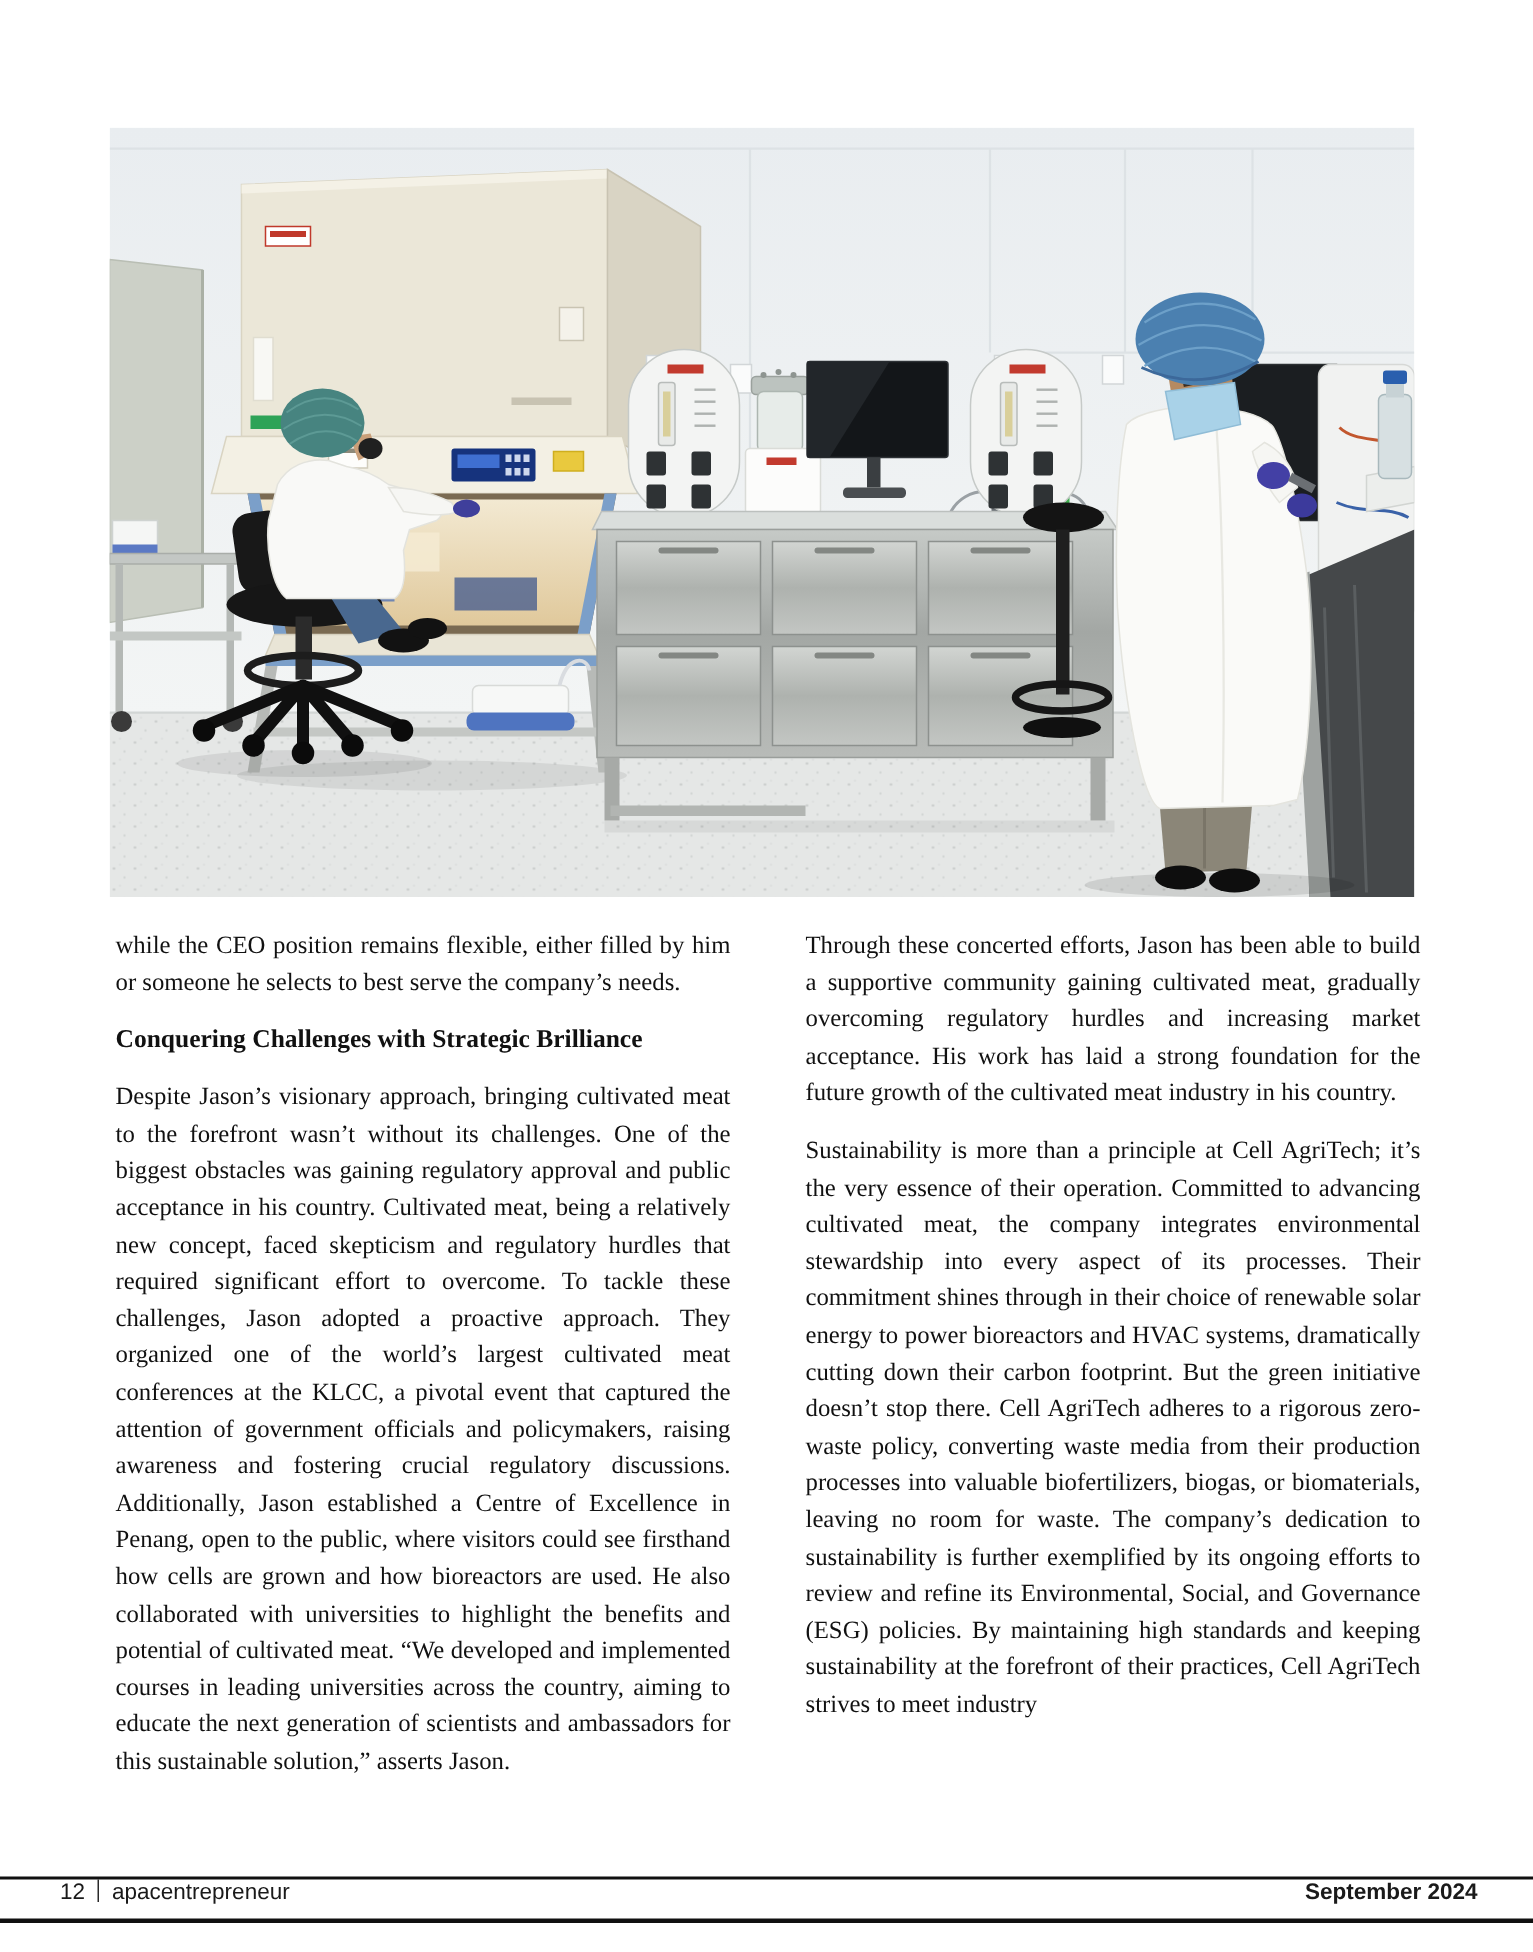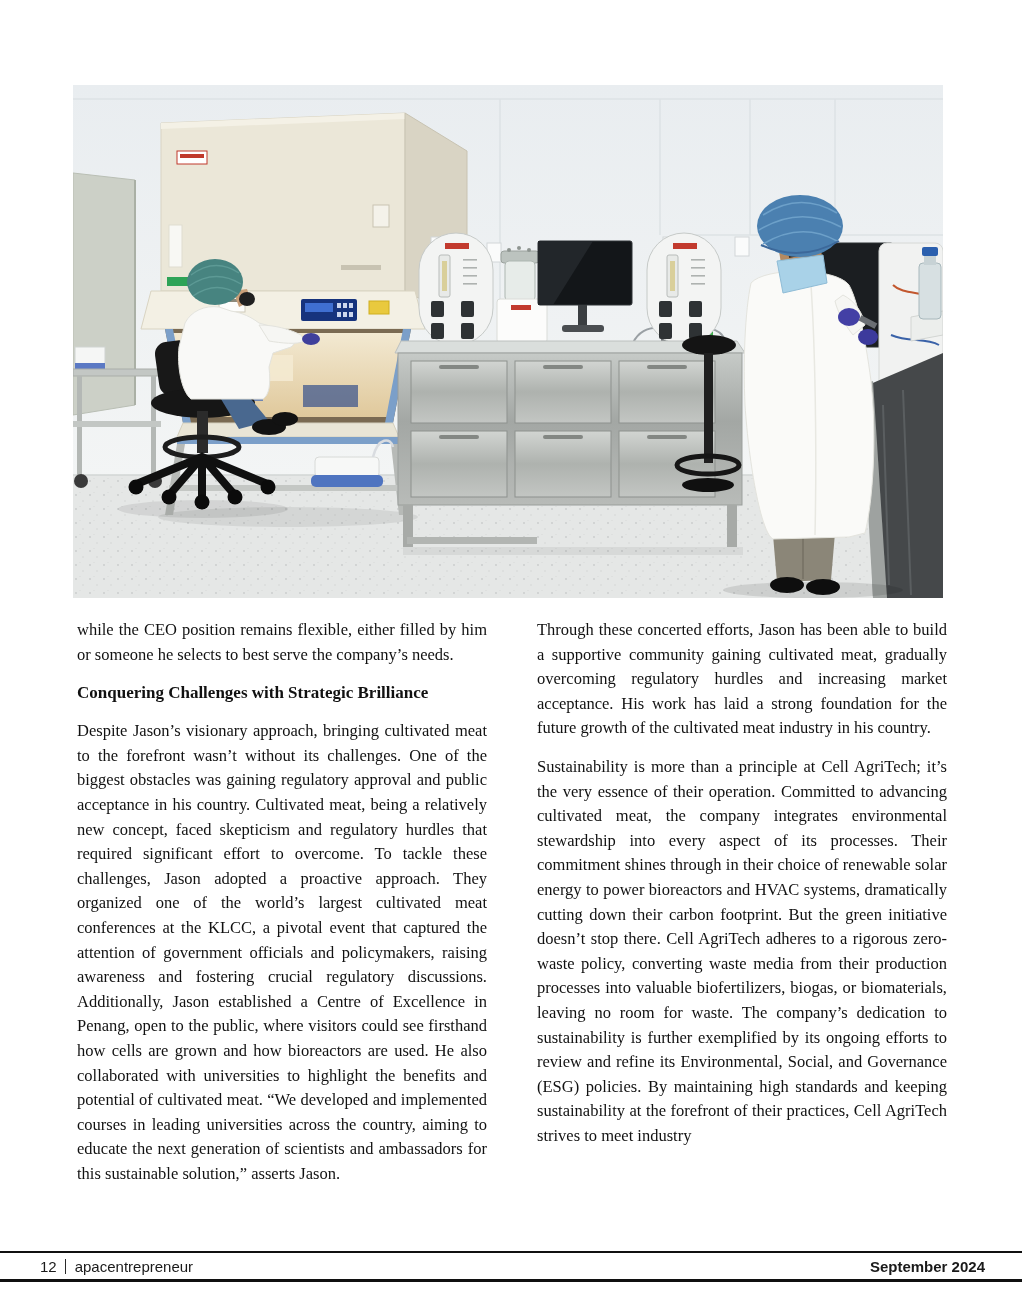--- a/index.html
+++ b/index.html
@@ -48,21 +48,20 @@
     left: 0;
     top: 1251px;
     width: 1022px;
     font-family: "Liberation Sans", sans-serif;
   }
   .rule-top { height: 2px; background: #101010; }
   .rule-bottom { height: 3px; background: #101010; }
   .footer-row {
     height: 26px;
     display: flex;
-    align-items: center;
     padding: 0 37px 0 40px;
     font-size: 15px;
     color: #1a1a1a;
   }
   .footer-divider {
     display: inline-block;
     width: 1px;
     height: 15px;
     background: #2a2a2a;
     margin: 0 9px 0 8px;

